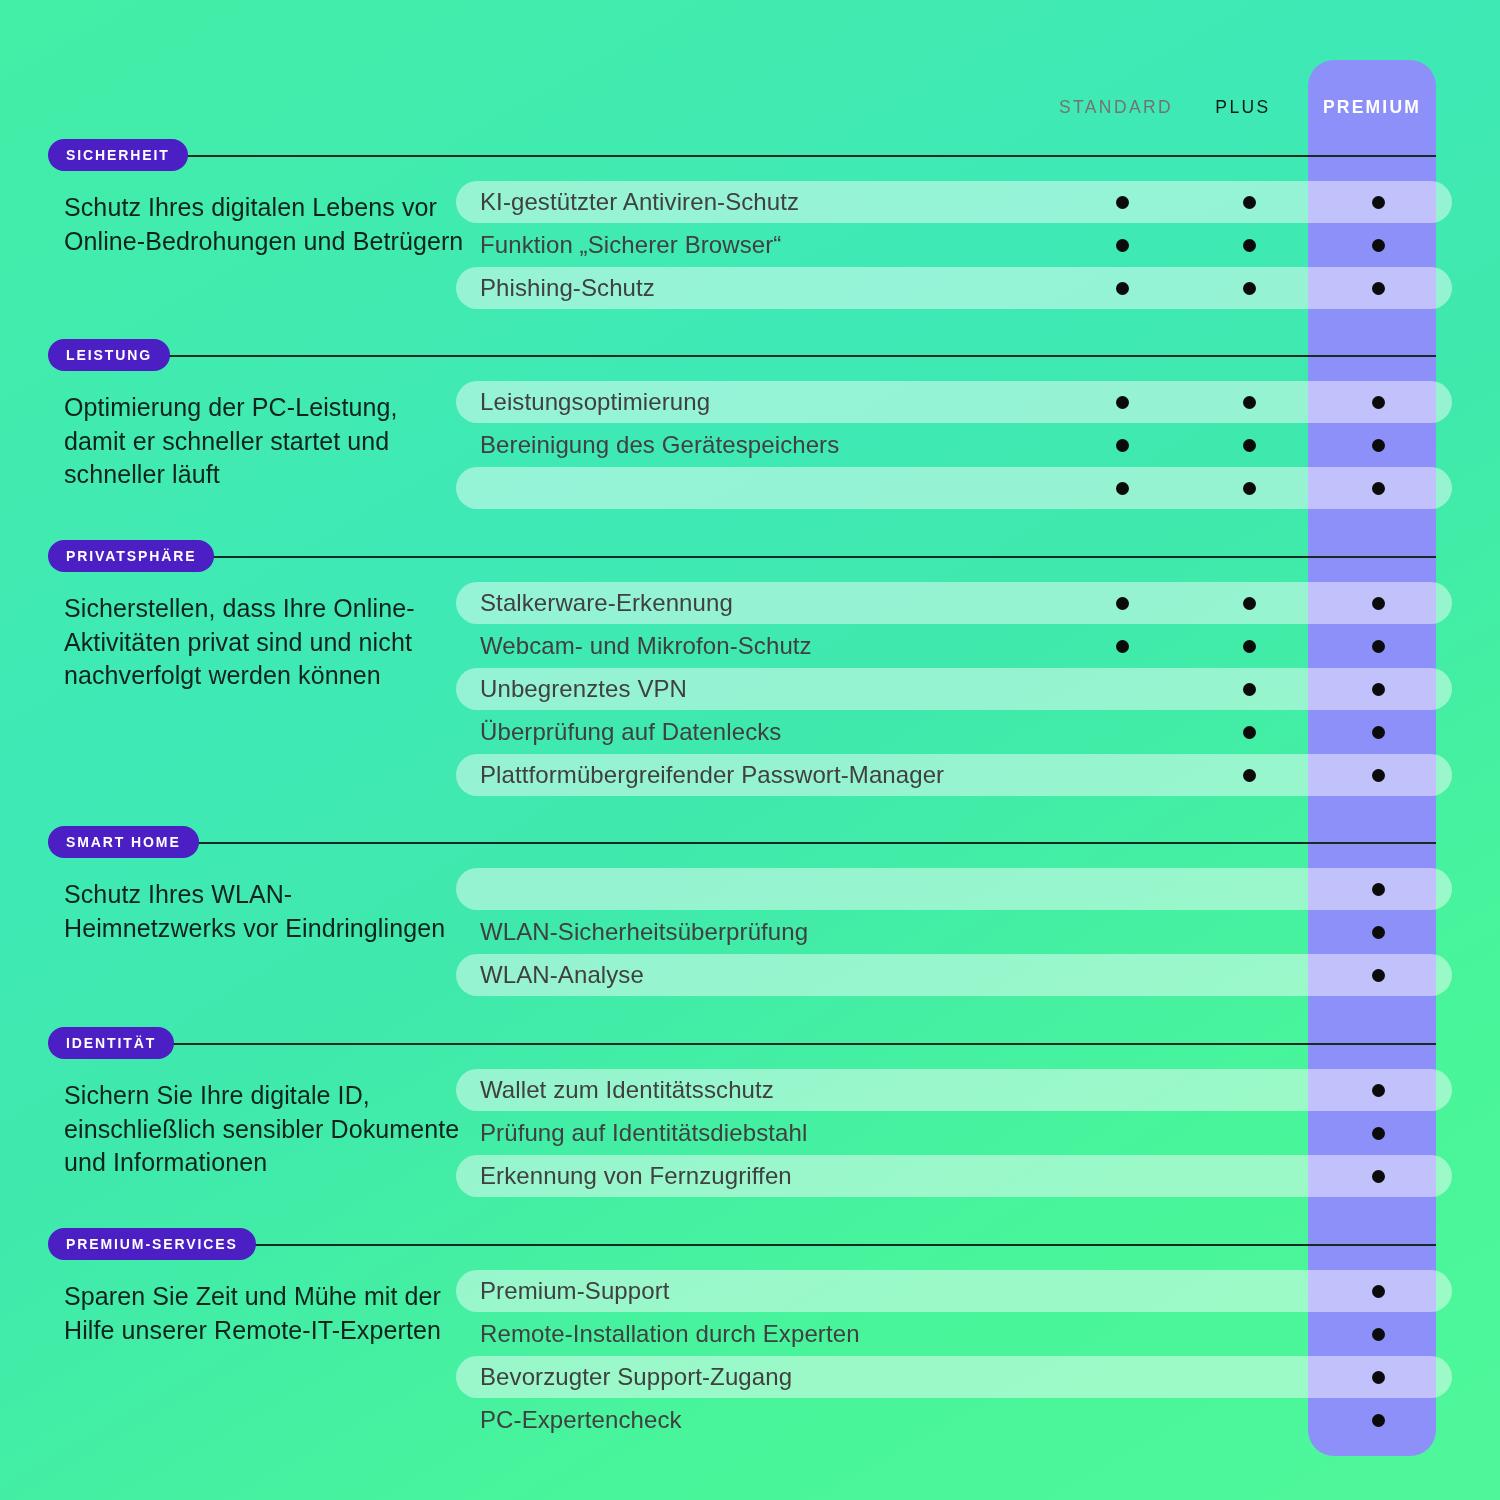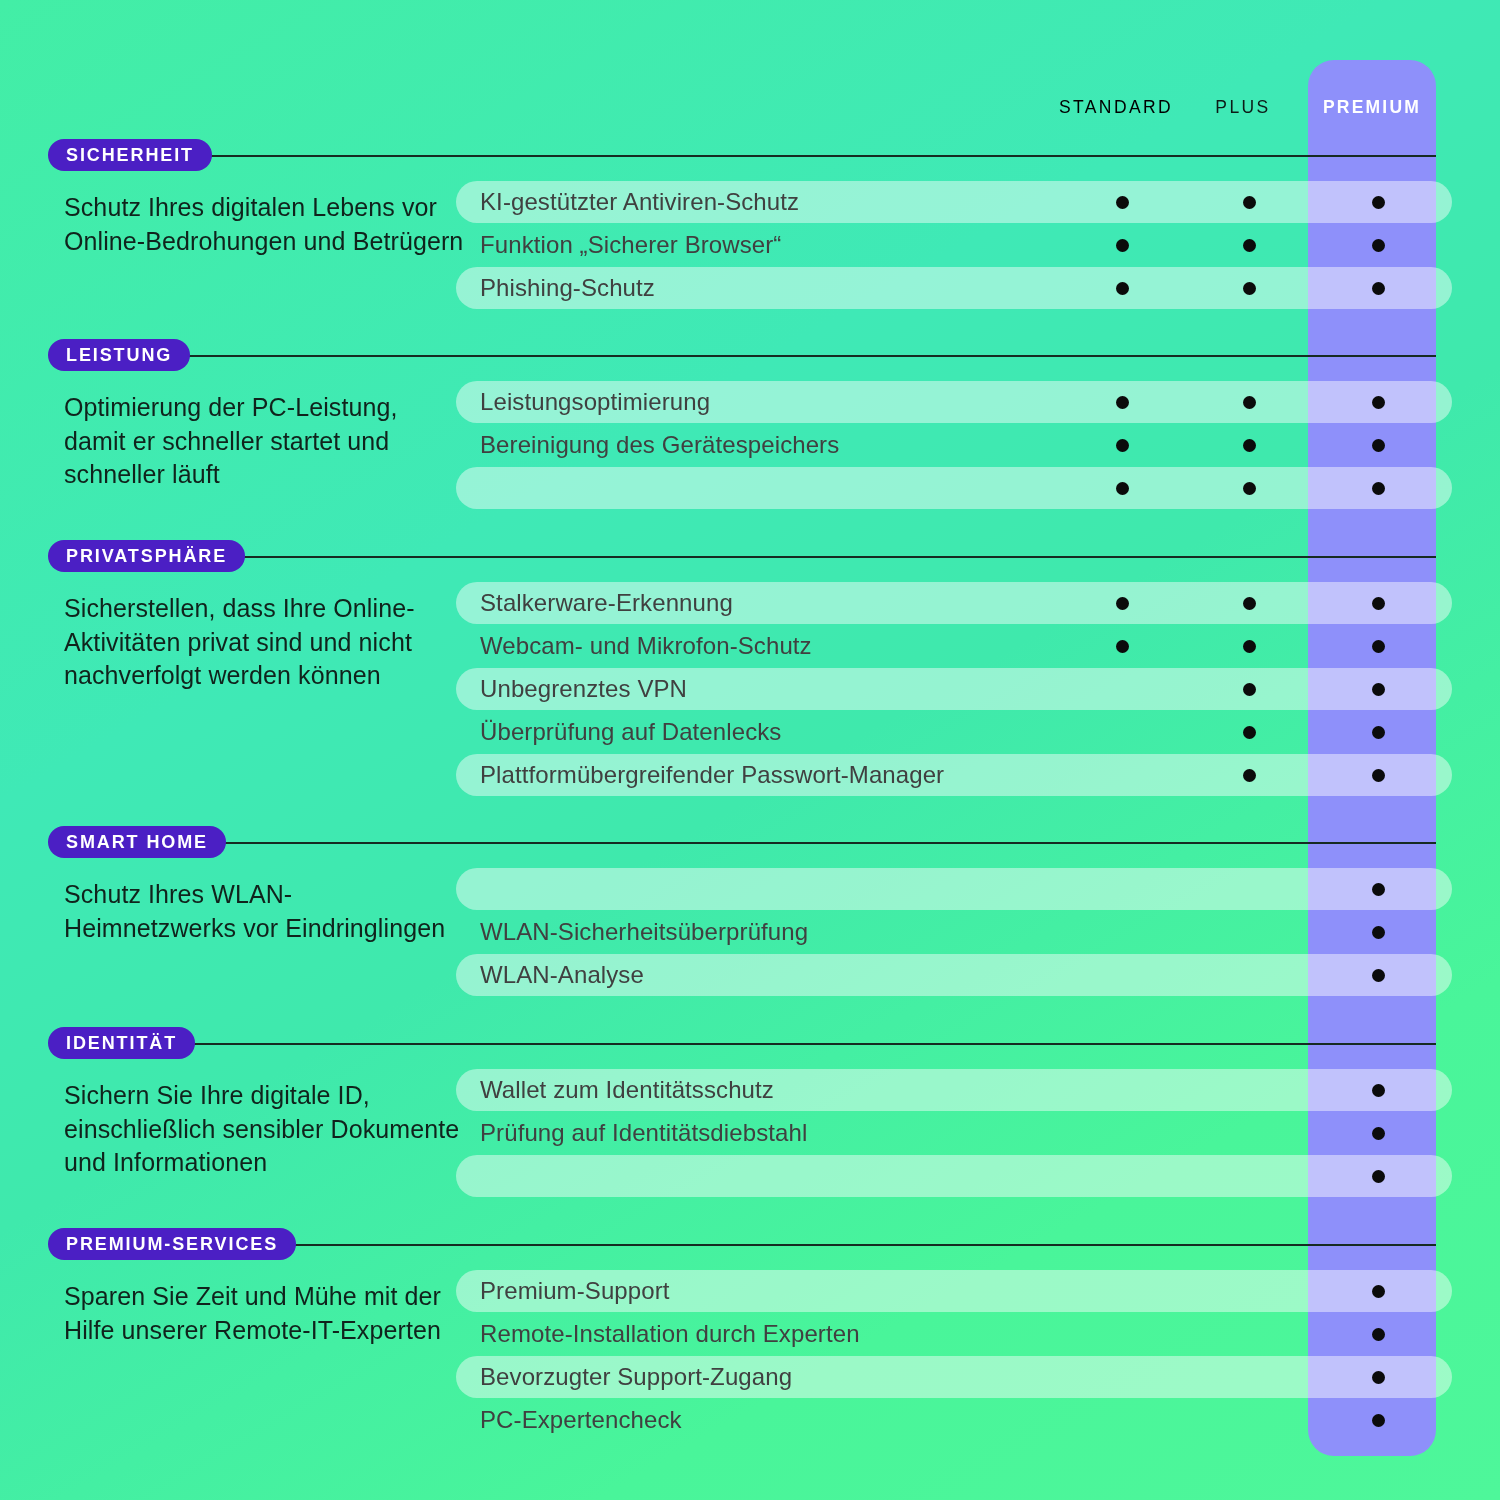--- a/index.html
+++ b/index.html
@@ -47,21 +47,21 @@
   .plan-label {
     position: absolute;
     top: 0;
     font-size: 17.5px;
     letter-spacing: 2.4px;
     font-weight: 400;
     text-align: center;
     line-height: 38px;
     white-space: nowrap;
   }
-  #plan-label-standard { left: 1027px; width: 178px; color: #000000; }
+  #plan-label-standard { left: 1027px; width: 178px; color: #737373; }
   #plan-label-plus     { left: 1178px; width: 130px; color: #0d1b17; }
   #plan-label-premium  { left: 1308px; width: 128px; color: #ffffff; font-weight: 700; letter-spacing: 2.2px; }
 
   
   .section {
     position: absolute;
     left: 0;
     width: 1500px;
     z-index: 2;
   }
@@ -77,21 +77,21 @@
   }
 
   .section-badge {
     position: absolute;
     left: 48px;
     top: -16px;
     height: 32px;
     background: #4b1fc4;
     color: #ffffff;
     border-radius: 16px;
-    font-size: 18px;
+    font-size: 14px;
     font-weight: 700;
     letter-spacing: 1.9px;
     line-height: 32px;
     padding: 0 18px;
     white-space: nowrap;
     z-index: 4;
   }
 
   .section-desc {
     position: absolute;
@@ -249,20 +249,21 @@
       <div class="section-desc" style="top: 36px;">Sichern Sie Ihre digitale ID, einschließlich sensibler Dokumente und Informationen</div>
       <div class="feature-row shaded" style="top: 26px;">
         <div class="feature-label">Wallet zum Identitätsschutz</div>
         <div class="dot c-premium"></div>
       </div>
       <div class="feature-row" style="top: 69px;">
         <div class="feature-label">Prüfung auf Identitätsdiebstahl</div>
         <div class="dot c-premium"></div>
       </div>
       <div class="feature-row shaded" style="top: 112px;">
+        <div class="feature-label">Erkennung von Fernzugriffen</div>
         <div class="dot c-premium"></div>
       </div>
     </div>
     <div class="section" style="top: 1244px;">
       <div class="section-divider"></div>
       <div class="section-badge">PREMIUM-SERVICES</div>
       <div class="section-desc" style="top: 36px;">Sparen Sie Zeit und Mühe mit der Hilfe unserer Remote-IT-Experten</div>
       <div class="feature-row shaded" style="top: 26px;">
         <div class="feature-label">Premium-Support</div>
         <div class="dot c-premium"></div>

